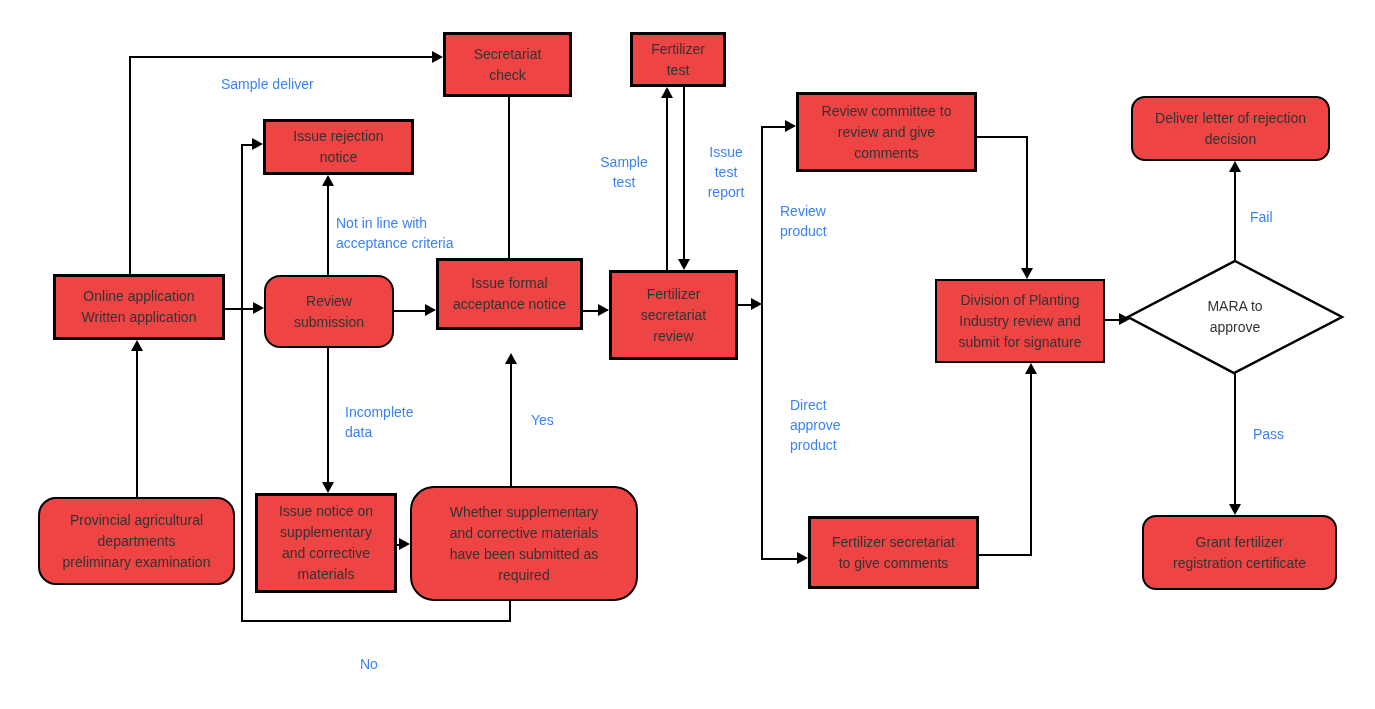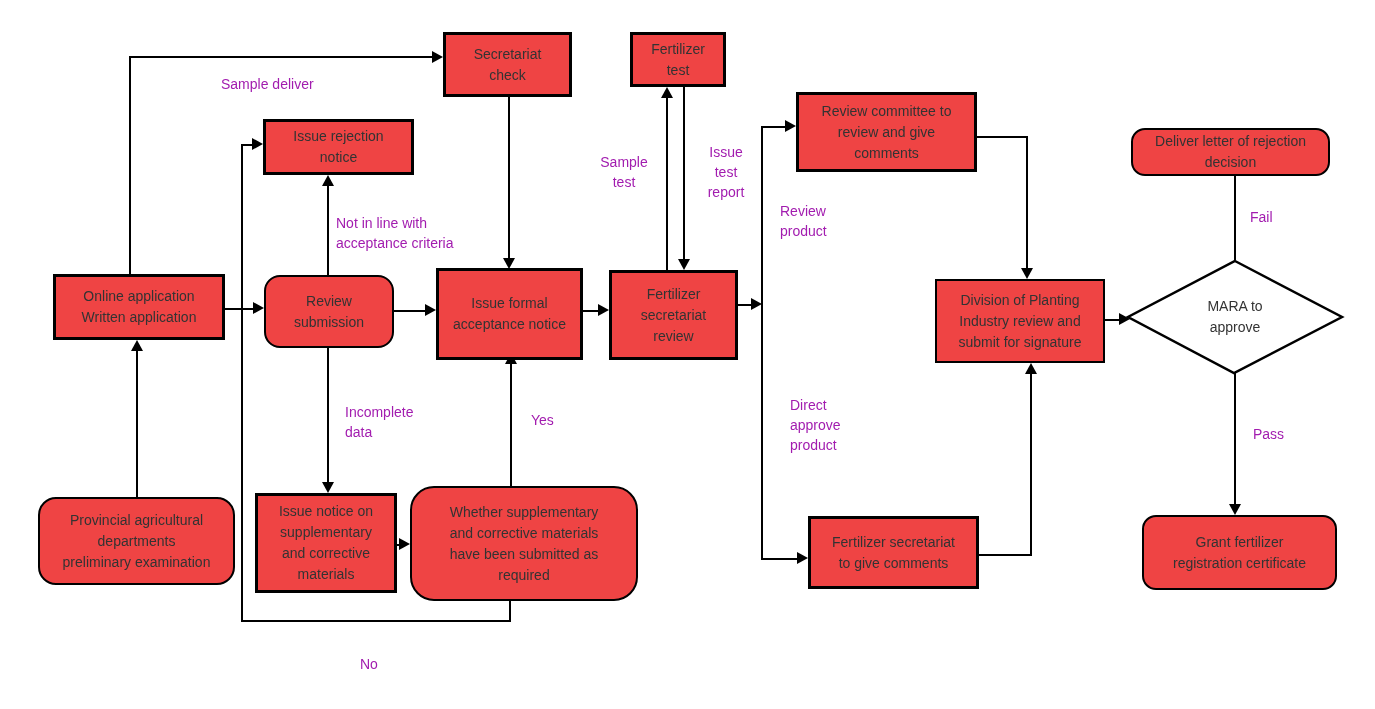--- a/index.html
+++ b/index.html
@@ -25,21 +25,21 @@
     white-space:pre-line;
     font-size:14px;
     line-height:21px;
     color:#333333;
   }
   .edge-label{
     position:absolute;
     white-space:pre-line;
     font-size:14px;
     line-height:20px;
-    color:#a21caf;
+    color:#3b82f6;
   }
   .edge-label.center{text-align:center;}
   .hline{position:absolute;height:1.5px;background:#000000;}
   .vline{position:absolute;width:1.5px;background:#000000;}
   .arr{position:absolute;width:0;height:0;}
   .arr-right{border-top:6px solid transparent;border-bottom:6px solid transparent;border-left:11px solid #000000;}
   .arr-up{border-left:6px solid transparent;border-right:6px solid transparent;border-bottom:11px solid #000000;}
   .arr-down{border-left:6px solid transparent;border-right:6px solid transparent;border-top:11px solid #000000;}
   .diamond{position:absolute;display:flex;align-items:center;justify-content:center;}
   .diamond svg{position:absolute;left:0;top:0;}
@@ -132,21 +132,21 @@
   <div class="node" style="left:263px;top:119px;width:151px;height:56px;">
     <span class="label">Issue rejection
 notice</span>
   </div>
 
   <div class="node" style="left:443px;top:32px;width:129px;height:65px;">
     <span class="label">Secretariat
 check</span>
   </div>
 
-  <div class="node" style="left:436px;top:268px;width:147px;height:92px;">
+  <div class="node" style="left:436px;top:258px;width:147px;height:72px;">
     <span class="label">Issue formal
 acceptance notice</span>
   </div>
 
   <div class="node" style="left:630px;top:32px;width:96px;height:55px;">
     <span class="label">Fertilizer
 test</span>
   </div>
 
   <div class="node" style="left:609px;top:270px;width:129px;height:90px;">
@@ -185,21 +185,21 @@
 and corrective materials
 have been submitted as
 required</span>
   </div>
 
   <div class="node" style="left:808px;top:516px;width:171px;height:73px;">
     <span class="label">Fertilizer secretariat
 to give comments</span>
   </div>
 
-  <div class="node rounded" style="left:1131px;top:96px;width:199px;height:48px;border-radius:14px;margin-top:32px;">
+  <div class="node rounded" style="left:1131px;top:96px;width:199px;height:65px;border-radius:14px;">
     <span class="label">Deliver letter of rejection
 decision</span>
   </div>
 
   <div class="node rounded" style="left:1142px;top:515px;width:195px;height:75px;border-radius:14px;">
     <span class="label">Grant fertilizer
 registration certificate</span>
   </div>
 
   <div class="diamond" style="left:1125px;top:258px;width:220px;height:118px;">

